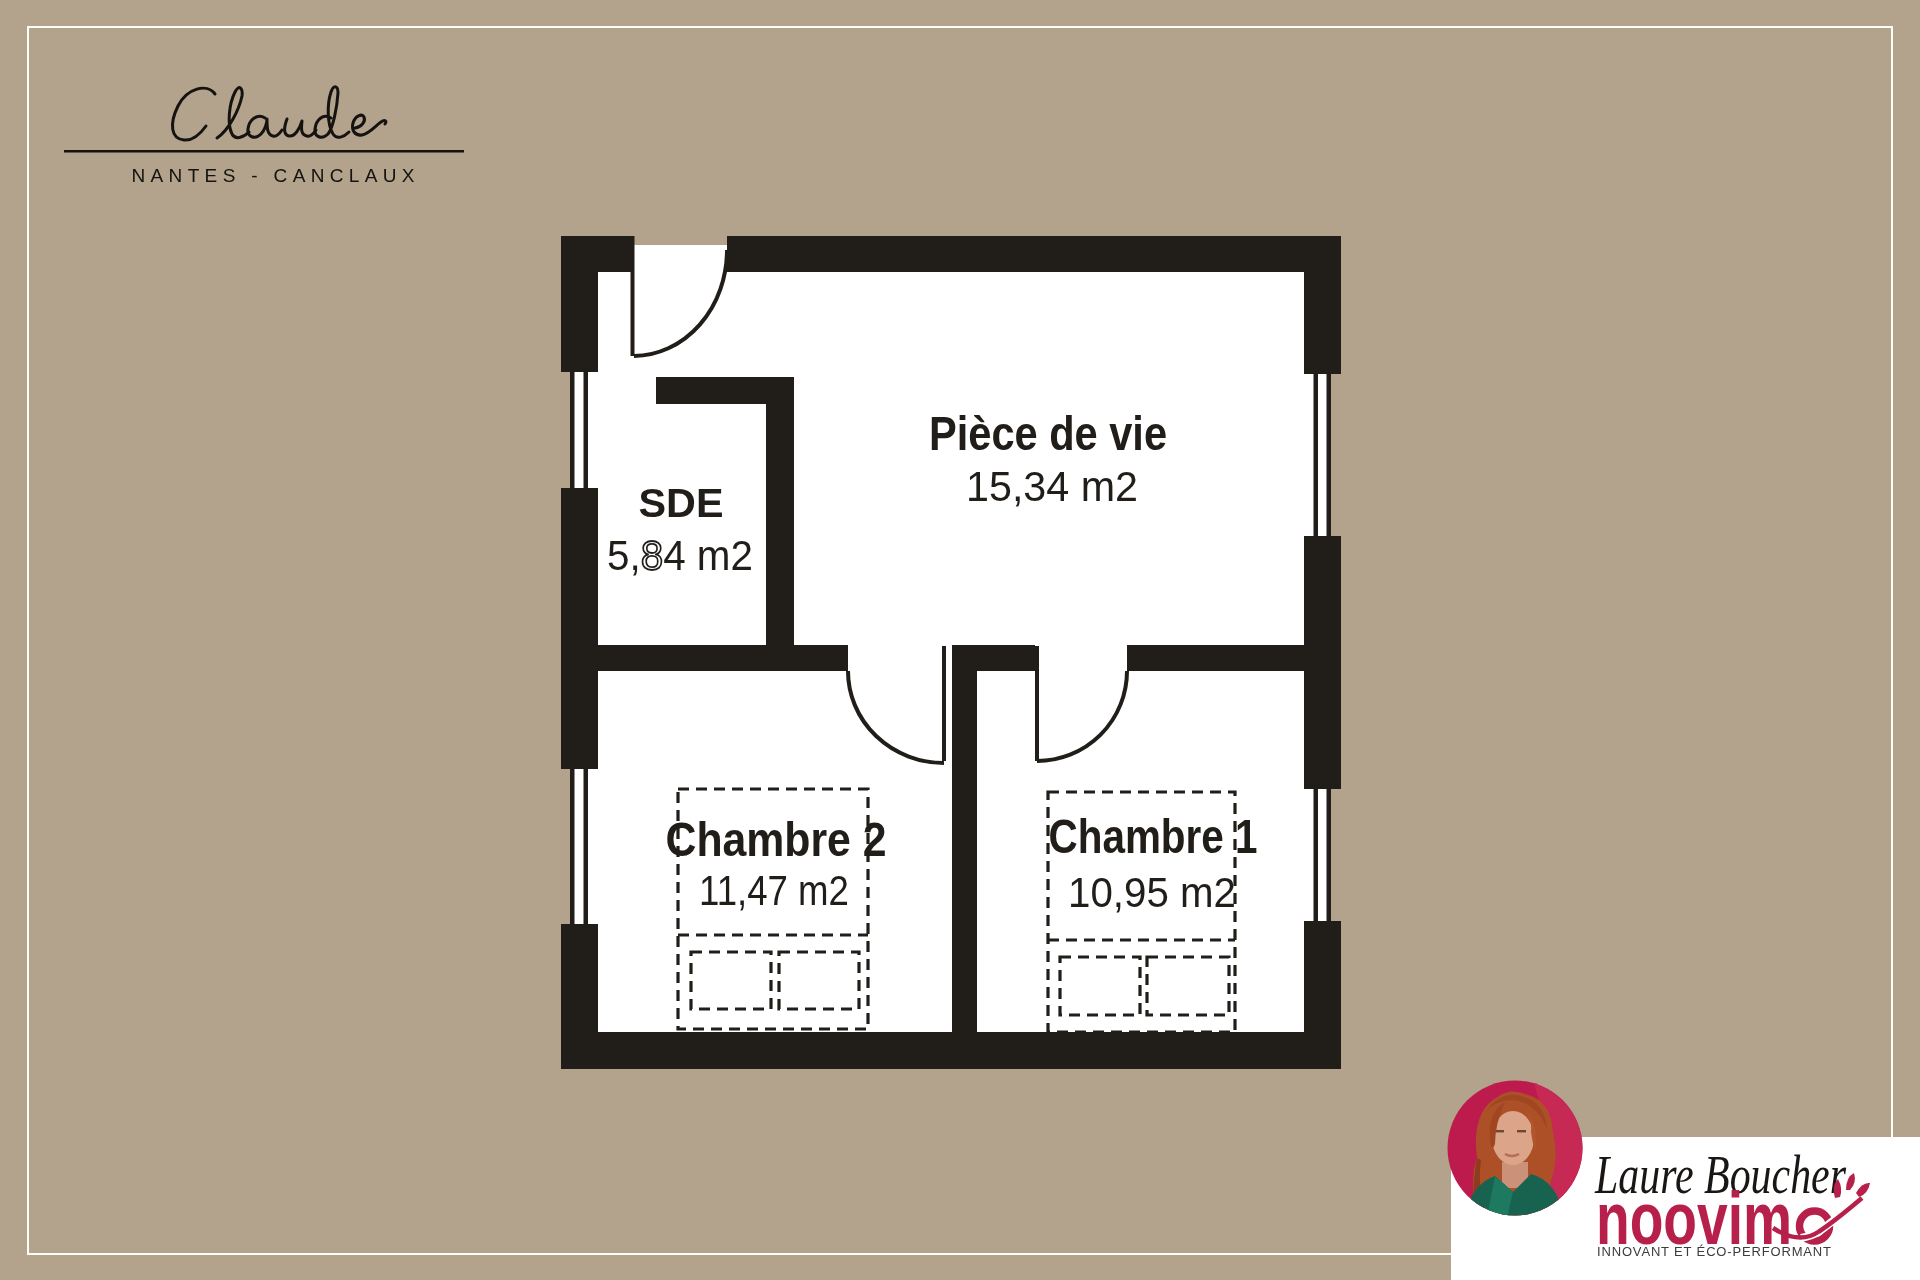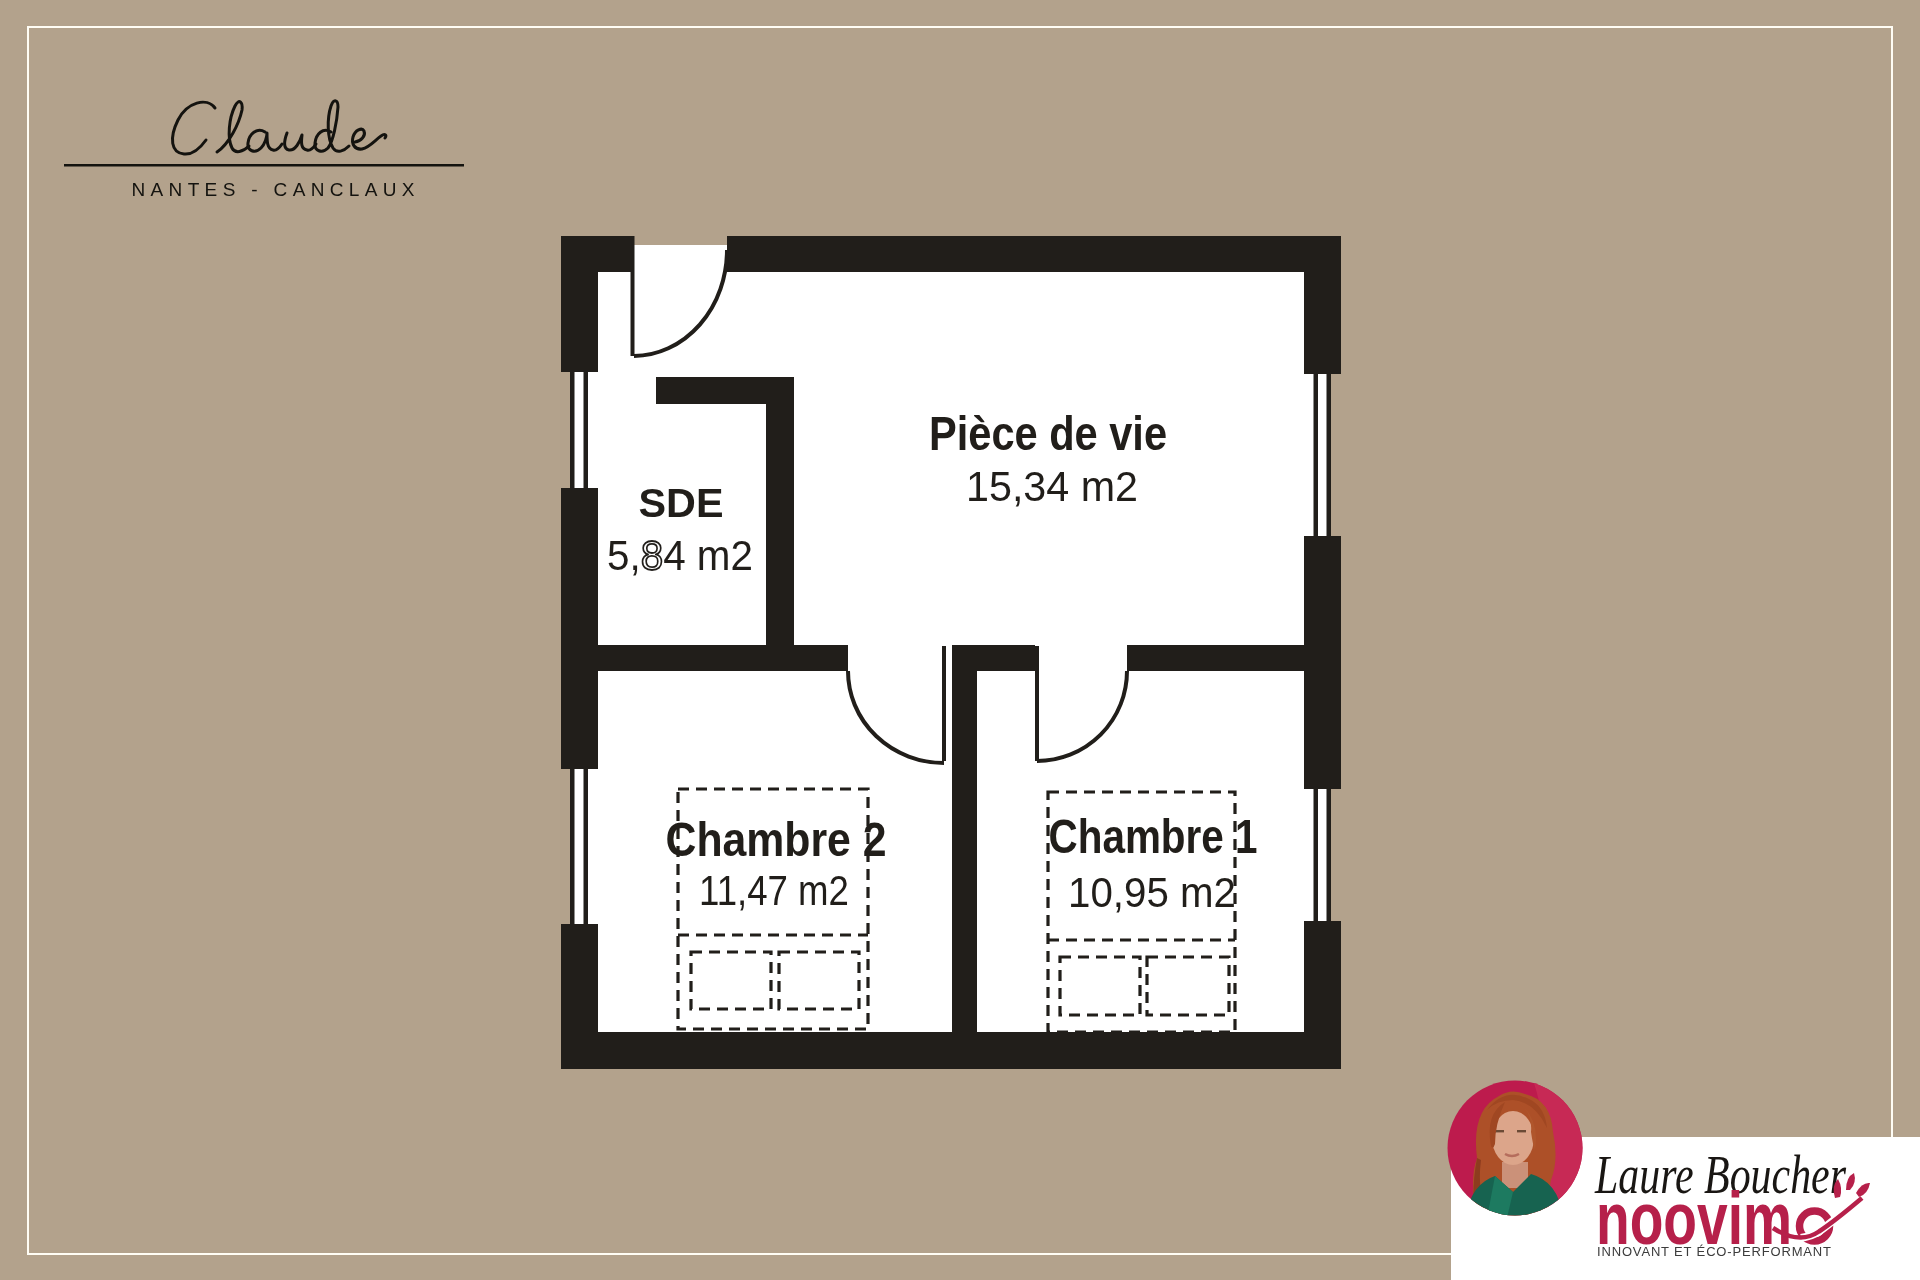--- a/index.html
+++ b/index.html
@@ -3,21 +3,21 @@
 <meta charset="utf-8">
 <style>
 html,body{margin:0;padding:0;width:1920px;height:1280px;overflow:hidden;background:#b3a28c;font-family:"Liberation Sans",sans-serif;}
 .abs{position:absolute;}
 </style>
 </head>
 <body>
 
 <div class="abs" style="left:27px;top:26px;width:1866px;height:1229px;border:2.5px solid #fffdf5;box-sizing:border-box;"></div>
 
-<div class="abs" style="left:0;top:14px;width:530px;height:220px;">
+<div class="abs" style="left:0;top:0;width:530px;height:220px;">
 <svg width="530" height="220" viewBox="0 0 530 220">
 
 <g fill="none" stroke="#14130f" stroke-width="3" stroke-linecap="round" stroke-linejoin="round" transform="translate(-9,0)">
 <path d="M 224 94 C 216 83 196 88 187 106 C 178 124 180 139 193 140 C 202 141 210 133 215 126"></path>
 <path d="M 226 138 C 238 130 248 110 251 96 C 252 88 248 84 244 92 C 238 104 236 124 241 134 C 244 140 252 138 258 132"></path>
 <path d="M 274 118 C 266 113 258 120 257 129 C 256 137 264 140 270 134 C 274 130 276 123 276 119 C 276 127 276 135 282 136 C 286 137 289 133 291 130"></path>
 <path d="M 296 119 C 293 127 292 135 298 136 C 304 137 309 128 311 121 C 310 129 310 135 316 136 C 320 137 323 133 325 130"></path>
 <path d="M 340 118 C 332 113 325 120 324 129 C 323 137 331 140 337 134 C 342 128 346 108 347 93 C 347 86 343 84 340 92 C 336 104 336 124 342 134 C 346 140 353 137 358 132"></path>
 <path d="M 364 128 C 370 127 375 122 373 117 C 371 113 364 116 362 123 C 360 130 364 136 371 135 C 379 133 384 126 390 122 C 394 119 396 121 394 124"></path>
 </g>

